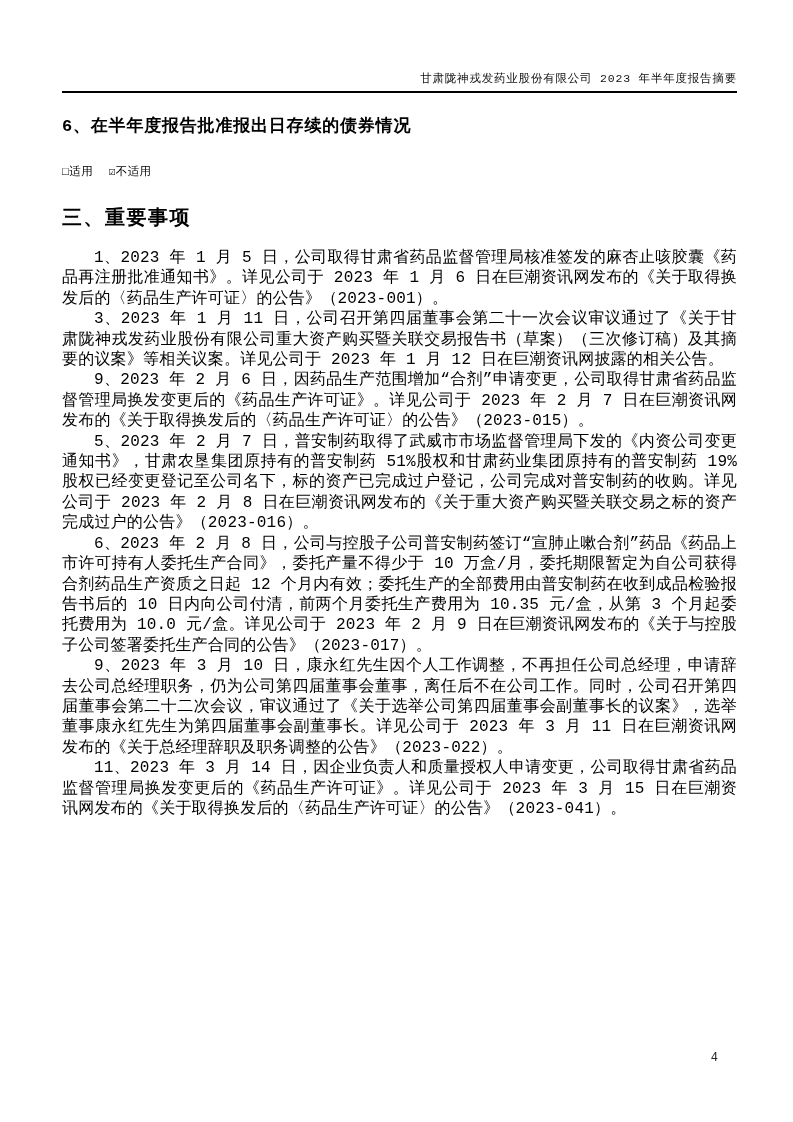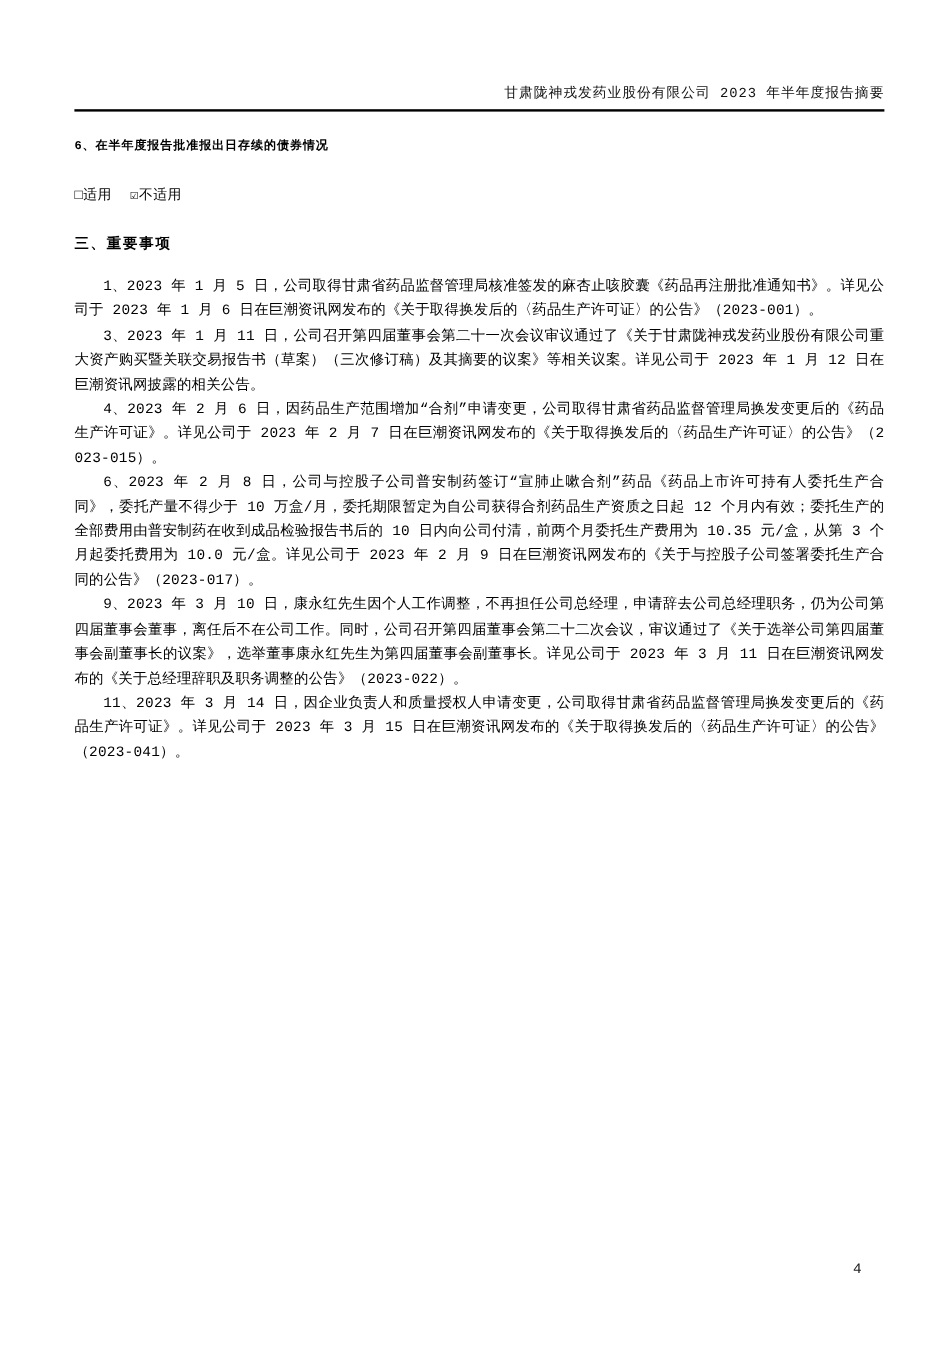--- a/index.html
+++ b/index.html
@@ -25,42 +25,42 @@
     color: #111111;
   }
   .header-rule {
     margin-top: 5px;
     border: none;
     border-top: 2px solid #000000;
     height: 0;
   }
   .section6-heading {
     margin: 21px 0 0 0;
-    font-size: 10px;
+    font-size: 17px;
     font-weight: bold;
     letter-spacing: 0.8px;
   }
   .applicable-line {
     margin: 27px 0 0 0;
     font-size: 11.5px;
     letter-spacing: 0.4px;
   }
   .applicable-line .opt { margin-right: 8px; }
   .section3-heading {
     margin: 25px 0 0 0;
-    font-size: 12px;
+    font-size: 20px;
     font-weight: bold;
     letter-spacing: 1.5px;
   }
   .body-block {
     margin-top: 17px;
   }
   .body-block p {
     margin: 0;
-    font-size: 12px;
+    font-size: 16px;
     line-height: 20.4px;
     text-align: justify;
     text-indent: 2em;
     letter-spacing: 0.2px;
     word-break: break-all;
   }
   .page-number {
     position: absolute;
     top: 1036px;
     right: 75px;
@@ -84,21 +84,22 @@
     <p class="applicable-line">
       <span class="opt">□适用</span>
       <span class="opt">☑不适用</span>
     </p>
 
     <h1 class="section3-heading">三、重要事项</h1>
 
     <div class="body-block">
       <p>1、2023 年 1 月 5 日，公司取得甘肃省药品监督管理局核准签发的麻杏止咳胶囊《药品再注册批准通知书》。详见公司于 2023 年 1 月 6 日在巨潮资讯网发布的《关于取得换发后的〈药品生产许可证〉的公告》（2023-001）。</p>
       <p>3、2023 年 1 月 11 日，公司召开第四届董事会第二十一次会议审议通过了《关于甘肃陇神戎发药业股份有限公司重大资产购买暨关联交易报告书（草案）（三次修订稿）及其摘要的议案》等相关议案。详见公司于 2023 年 1 月 12 日在巨潮资讯网披露的相关公告。</p>
-      <p>4、2023 年 2 月 6 日，因药品生产范围增加“合剂”申请变更，公司取得甘肃省药品监督管理局换发变更后的《药品生产许可证》。详见公司于 2023 年 2 月 7 日在巨潮资讯网发布的《关于取得换发后的〈药品生产许可证〉的公告》（2023-015）。</p>
+      <p>9、2023 年 2 月 6 日，因药品生产范围增加“合剂”申请变更，公司取得甘肃省药品监督管理局换发变更后的《药品生产许可证》。详见公司于 2023 年 2 月 7 日在巨潮资讯网发布的《关于取得换发后的〈药品生产许可证〉的公告》（2023-015）。</p>
+      <p>5、2023 年 2 月 7 日，普安制药取得了武威市市场监督管理局下发的《内资公司变更通知书》，甘肃农垦集团原持有的普安制药 51%股权和甘肃药业集团原持有的普安制药 19%股权已经变更登记至公司名下，标的资产已完成过户登记，公司完成对普安制药的收购。详见公司于 2023 年 2 月 8 日在巨潮资讯网发布的《关于重大资产购买暨关联交易之标的资产完成过户的公告》（2023-016）。</p>
       <p>6、2023 年 2 月 8 日，公司与控股子公司普安制药签订“宣肺止嗽合剂”药品《药品上市许可持有人委托生产合同》，委托产量不得少于 10 万盒/月，委托期限暂定为自公司获得合剂药品生产资质之日起 12 个月内有效；委托生产的全部费用由普安制药在收到成品检验报告书后的 10 日内向公司付清，前两个月委托生产费用为 10.35 元/盒，从第 3 个月起委托费用为 10.0 元/盒。详见公司于 2023 年 2 月 9 日在巨潮资讯网发布的《关于与控股子公司签署委托生产合同的公告》（2023-017）。</p>
       <p>9、2023 年 3 月 10 日，康永红先生因个人工作调整，不再担任公司总经理，申请辞去公司总经理职务，仍为公司第四届董事会董事，离任后不在公司工作。同时，公司召开第四届董事会第二十二次会议，审议通过了《关于选举公司第四届董事会副董事长的议案》，选举董事康永红先生为第四届董事会副董事长。详见公司于 2023 年 3 月 11 日在巨潮资讯网发布的《关于总经理辞职及职务调整的公告》（2023-022）。</p>
       <p>11、2023 年 3 月 14 日，因企业负责人和质量授权人申请变更，公司取得甘肃省药品监督管理局换发变更后的《药品生产许可证》。详见公司于 2023 年 3 月 15 日在巨潮资讯网发布的《关于取得换发后的〈药品生产许可证〉的公告》（2023-041）。</p>
     </div>
   </div>
 
   <div class="page-number">4</div>
 </div>
 
 </body></html>

